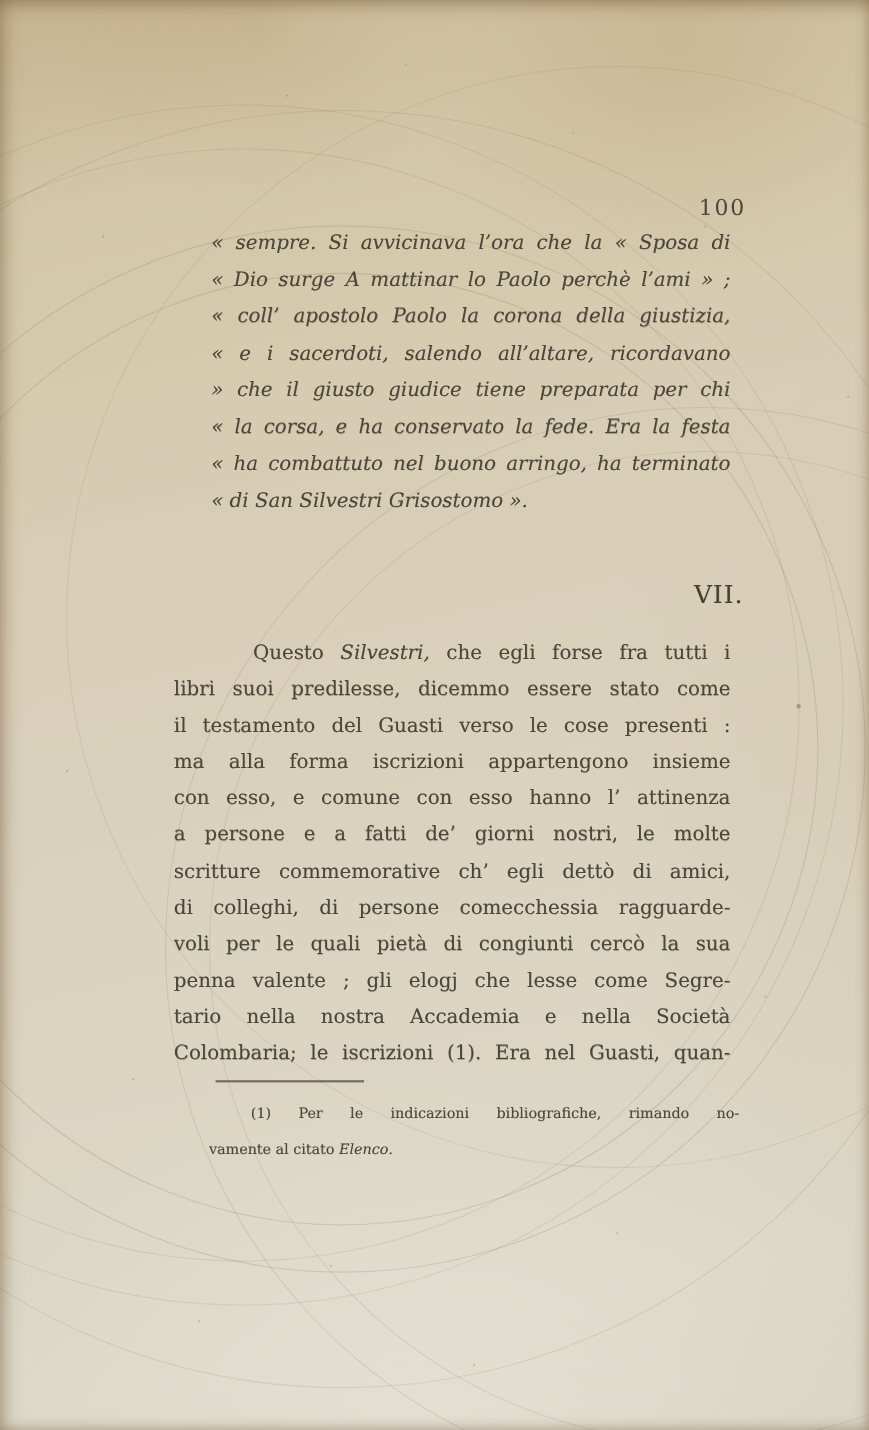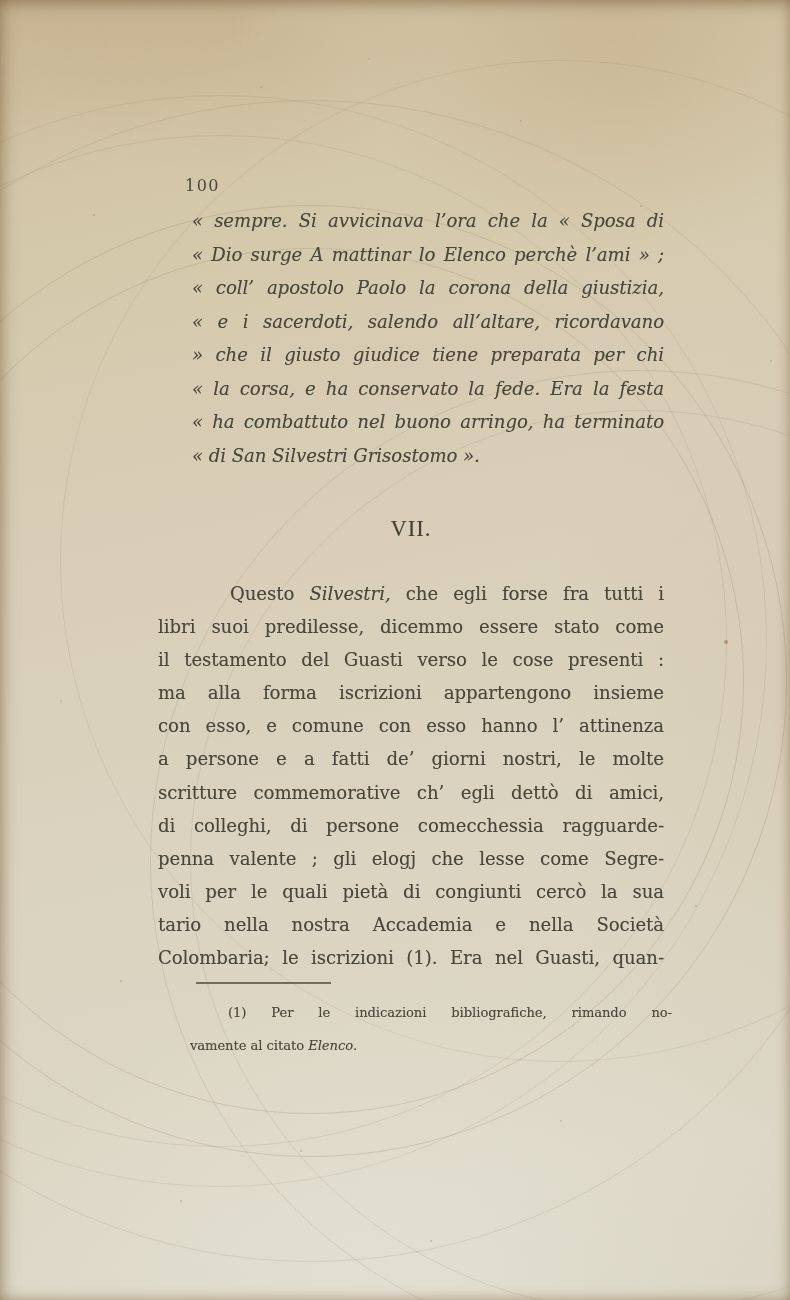--- a/index.html
+++ b/index.html
@@ -39,42 +39,41 @@
       93px 214px rgba(139,117,82,.45), 725px 641px 0 1px rgba(158,99,62,.55),
       640px 205px rgba(150,128,92,.45), 120px 980px rgba(139,117,82,.40),
       300px 1150px rgba(150,130,95,.40), 520px 120px rgba(150,130,95,.35),
       695px 905px rgba(140,118,84,.40), 260px 86px rgba(150,128,92,.40),
       430px 1240px rgba(145,122,88,.40), 60px 700px rgba(140,118,84,.35),
       770px 360px rgba(150,128,92,.40), 180px 1200px rgba(148,126,90,.35),
       560px 1120px rgba(148,126,90,.32), 368px 58px rgba(150,128,92,.30);
   }
 
   .pageno {
-    position:absolute; left:155px; top:176px; width:506px;
-    text-align:left; text-indent:30px;
-    font-size:16px; letter-spacing:1.5px; color:#4b483b;
+    position:absolute; left:172px; top:176px; width:506px;
+    text-align:right; text-indent:30px;
+    font-size:20px; letter-spacing:1.5px; color:#4b483b;
   }
   .block { position:absolute; }
   .block .line {
     text-align:justify; text-align-last:justify;
     overflow:hidden; white-space:nowrap;
     text-shadow:0.3px 0.3px 0.5px rgba(73,70,58,0.35);
   }
   .block .line.no-just { text-align-last:left; }
   .block .line .it { font-style:italic; }
 
   .quote { left:192px; top:204px; width:472px; font-size:18px;font-style:italic; }
   .quote .line { height:33.5px; line-height:33.5px; }
 
   .heading {
-    position:absolute; left:158px; top:516px; width:506px; margin:0;
-    text-align:center; font-size:22.5px; font-weight:normal;
+    position:absolute; left:158px; top:516px; width:506px; margin:12px;
+    text-align:right; font-size:22.5px; font-weight:normal;
     letter-spacing:1px; color:#444133;
     text-shadow:0.3px 0.3px 0.5px rgba(73,70,58,0.35);
-    font-family:Liberation Serif, serif;
   }
 
   .para { left:158px; top:577px; width:506px; font-size:18px; }
   .para .line { height:33.1px; line-height:33.1px; }
   .para .line:first-child { text-indent:72px; }
 
   .rule { position:absolute; left:196px; top:982px; width:135px; height:2px;
     background:rgba(78,73,60,0.75); }
 
   .footnote { left:190px; top:997px; width:482px; font-size:13px; }
@@ -92,42 +91,42 @@
   <div class="arc a5"></div>
   <div class="arc a6"></div>
   <div class="arc a7"></div>
   <div class="arc a8"></div>
   <div class="specks"></div>
 
   <div class="pageno">100</div>
 
   <div class="block quote">
       <div class="line"><span>« sempre. Si avvicinava l’ora che la « Sposa di</span></div>
-      <div class="line"><span>« Dio surge A mattinar lo Elenco perchè l’ami » ;</span></div>
+      <div class="line"><span>« Dio surge A mattinar lo Paolo perchè l’ami » ;</span></div>
       <div class="line"><span>« coll’ apostolo Paolo la corona della giustizia,</span></div>
       <div class="line"><span>« e i sacerdoti, salendo all’altare, ricordavano</span></div>
       <div class="line"><span>» che il giusto giudice tiene preparata per chi</span></div>
       <div class="line"><span>« la corsa, e ha conservato la fede. Era la festa</span></div>
       <div class="line"><span>« ha combattuto nel buono arringo, ha terminato</span></div>
       <div class="line no-just"><span>« di San Silvestri Grisostomo ».</span></div>
     </div>
 
   <h2 class="heading">VII.</h2>
 
   <div class="block para">
       <div class="line"><span>Questo </span><span class="it">Silvestri,</span><span> che egli forse fra tutti i</span></div>
       <div class="line"><span>libri suoi predilesse, dicemmo essere stato come</span></div>
       <div class="line"><span>il testamento del Guasti verso le cose presenti :</span></div>
       <div class="line"><span>ma alla forma iscrizioni appartengono insieme</span></div>
       <div class="line"><span>con esso, e comune con esso hanno l’ attinenza</span></div>
       <div class="line"><span>a persone e a fatti de’ giorni nostri, le molte</span></div>
       <div class="line"><span>scritture commemorative ch’ egli dettò di amici,</span></div>
       <div class="line"><span>di colleghi, di persone comecchessia ragguarde-</span></div>
+      <div class="line"><span>voli per le quali pietà di congiunti cercò la sua</span></div>
       <div class="line"><span>penna valente ; gli elogj che lesse come Segre-</span></div>
-      <div class="line"><span>voli per le quali pietà di congiunti cercò la sua</span></div>
       <div class="line"><span>tario nella nostra Accademia e nella Società</span></div>
       <div class="line"><span>Colombaria; le iscrizioni (1). Era nel Guasti, quan-</span></div>
     </div>
 
   <div class="rule"></div>
 
   <div class="block footnote">
       <div class="line"><span>(1) Per le indicazioni bibliografiche, rimando no-</span></div>
       <div class="line no-just"><span>vamente al citato </span><span class="it">Elenco</span><span>.</span></div>
     </div>

